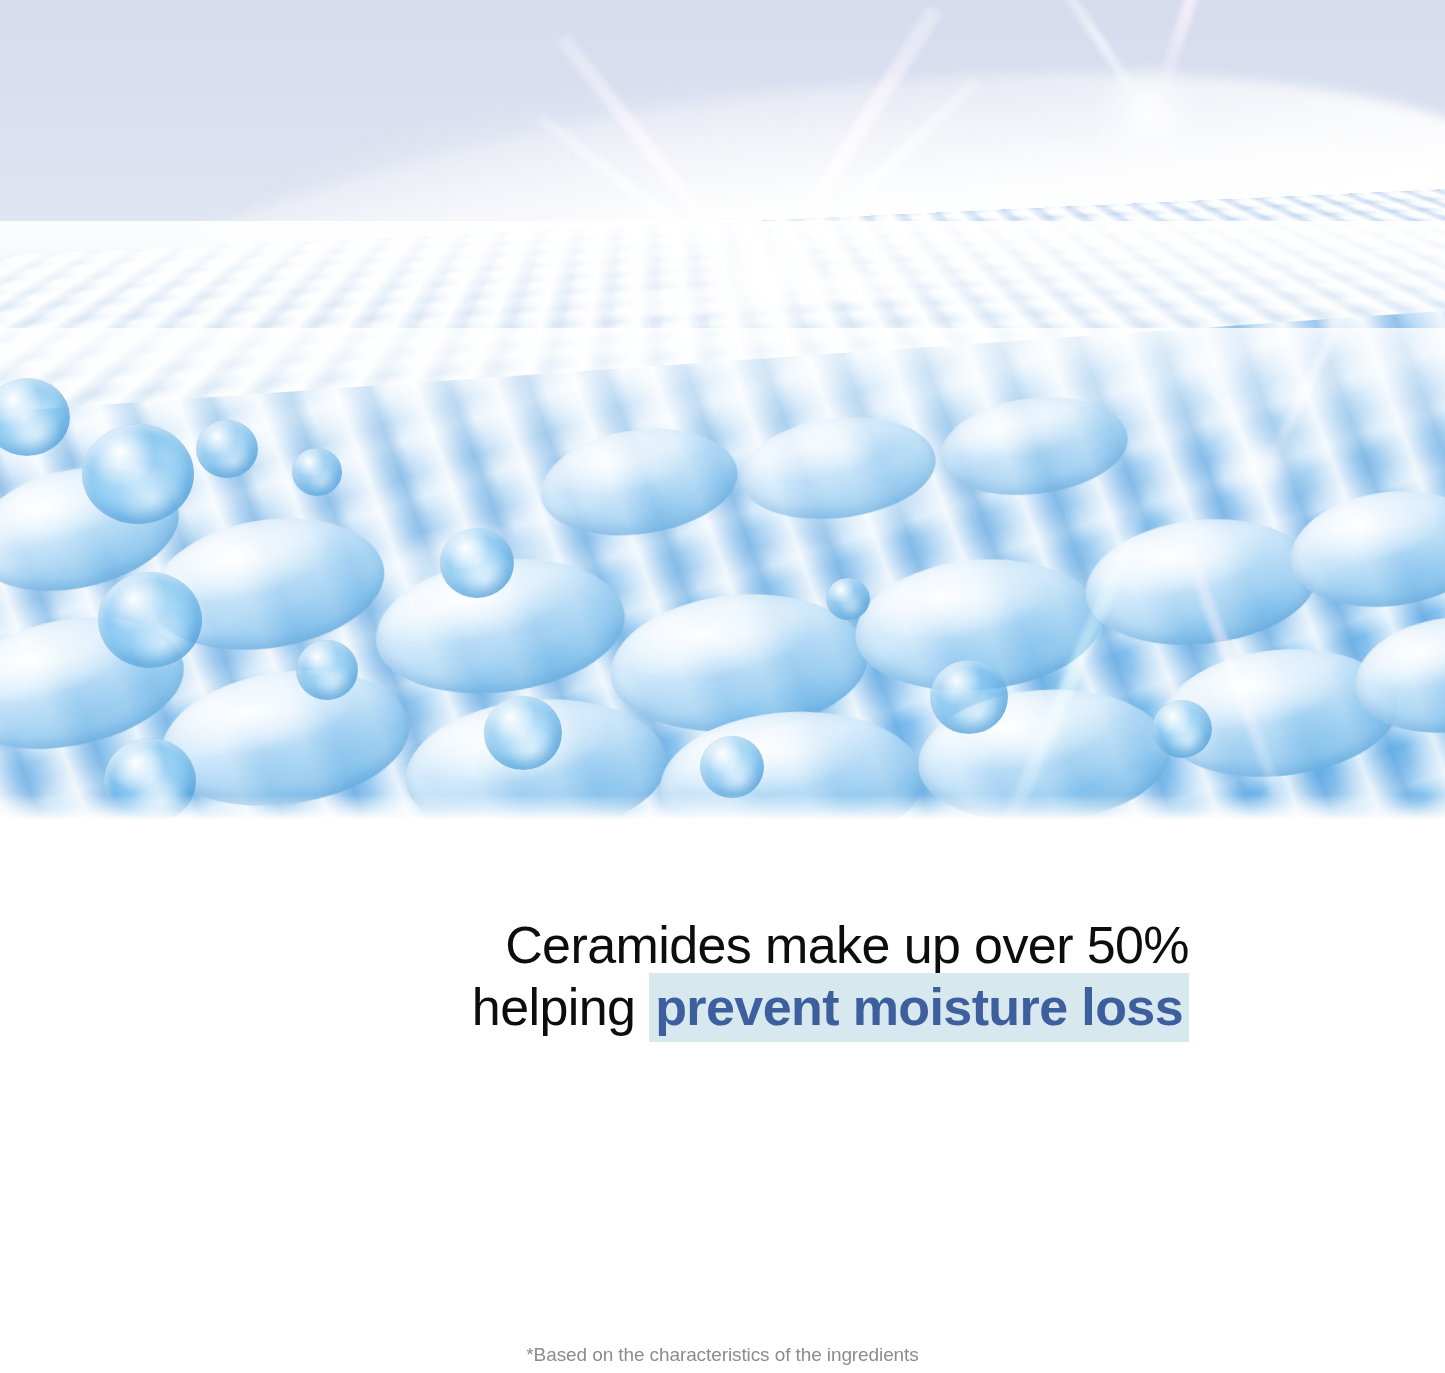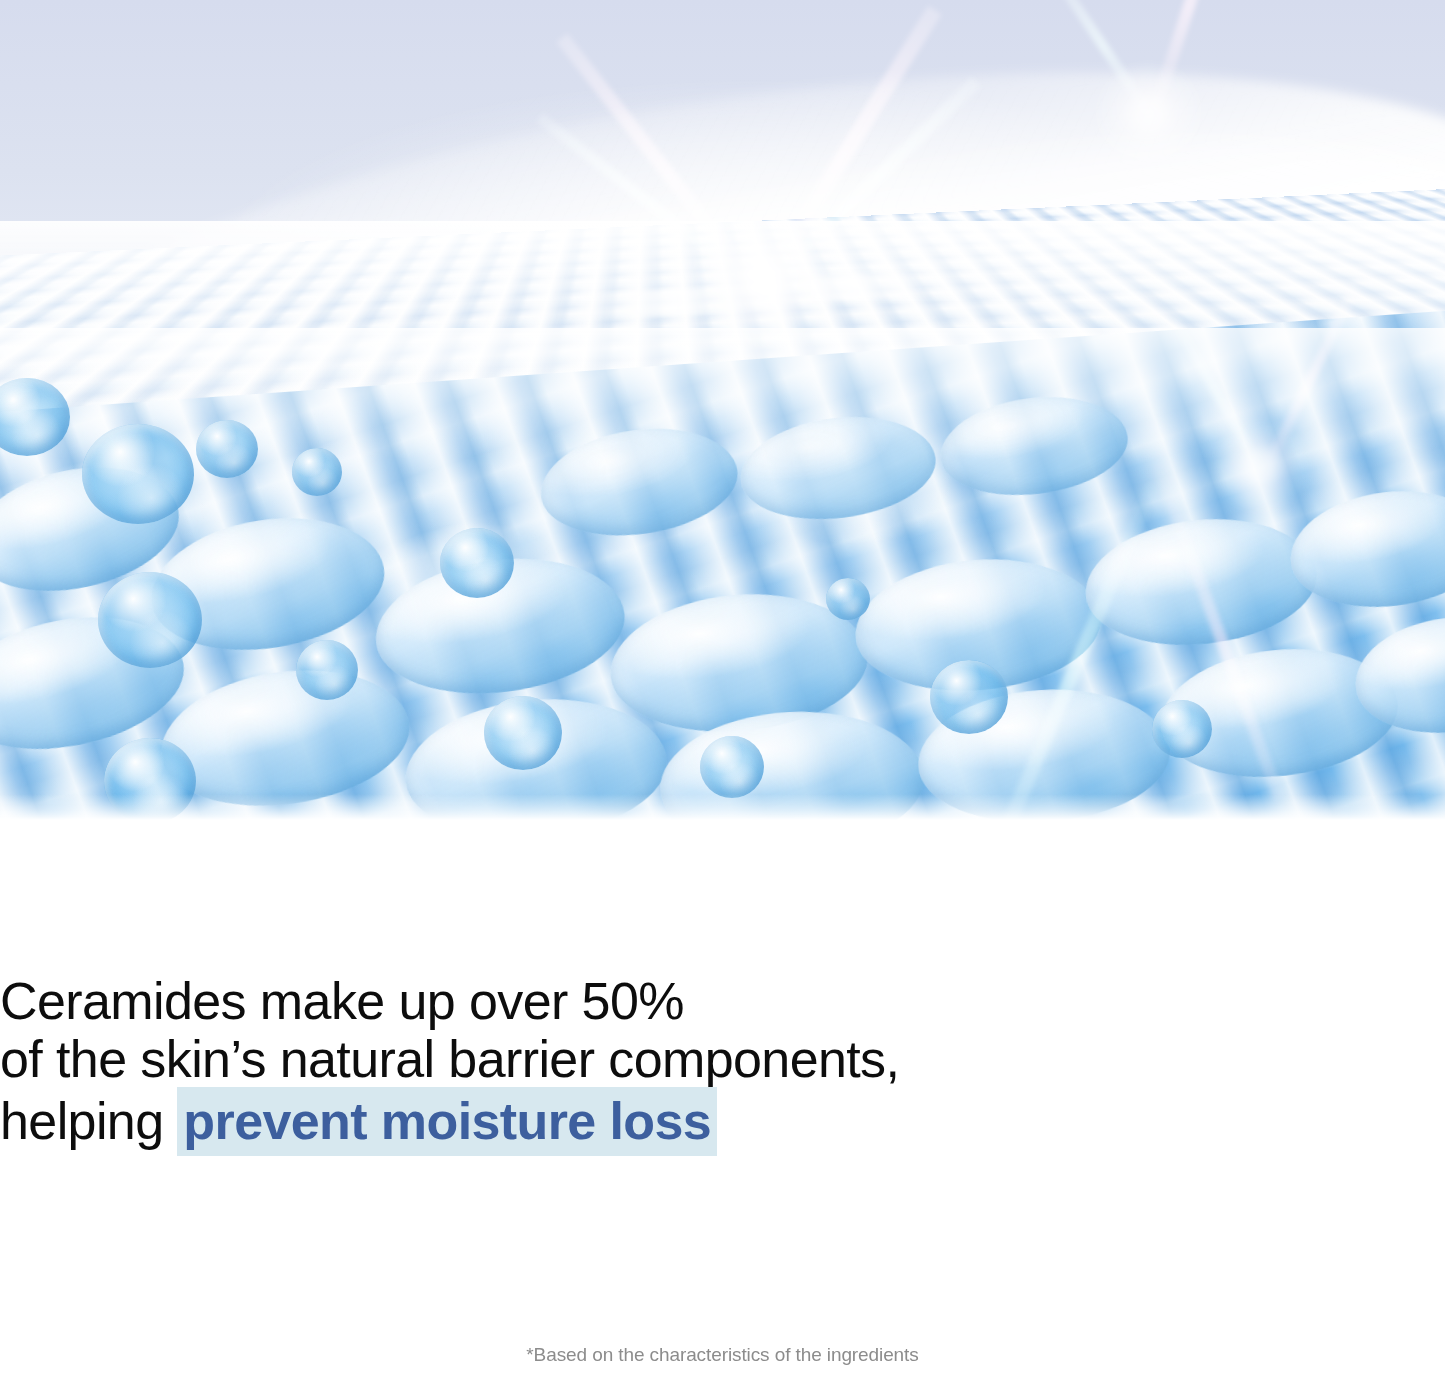--- a/index.html
+++ b/index.html
@@ -170,23 +170,23 @@
     position: absolute;
     left: 0; bottom: 0;
     width: 100%; height: 26px;
     background: linear-gradient(180deg, rgba(255,255,255,0.0) 0%, rgba(255,255,255,0.55) 55%, rgba(255,255,255,1) 100%);
   }
 
   
   .caption {
     position: absolute;
     left: 0;
-    top: 972px;
+    top: 916px;
     width: 1189px;
-    text-align: left;
+    text-align: right;
   }
   .caption-line {
     font-family: "Liberation Sans", sans-serif;
     font-size: 52px;
     line-height: 58px;
     letter-spacing: -0.6px;
     color: #0d0d0d;
     white-space: nowrap;
   }
   .hl {
@@ -290,17 +290,16 @@
 
   <div class="flare-core" style="left:690px; top:214px; width:146px; height:132px;"></div>
   <div class="flare-core" style="left:1096px; top:64px; width:106px; height:100px; opacity:.82;"></div>
   <div class="flare-core" style="left:1214px; top:422px; width:96px; height:88px; opacity:.72;"></div>
 
   <div class="hero-bottom-fade"></div>
 </div>
 
 <div class="caption">
   <div class="caption-line l1">Ceramides make up over 50%</div>
-  <div class="caption-line l2">of the skin’s natural barrier components,</div>
   <div class="caption-line l3"><span>helping </span><span class="hl">prevent moisture loss</span></div>
 </div>
 
 <div class="footnote">*Based on the characteristics of the ingredients</div>
 
 </body></html>

